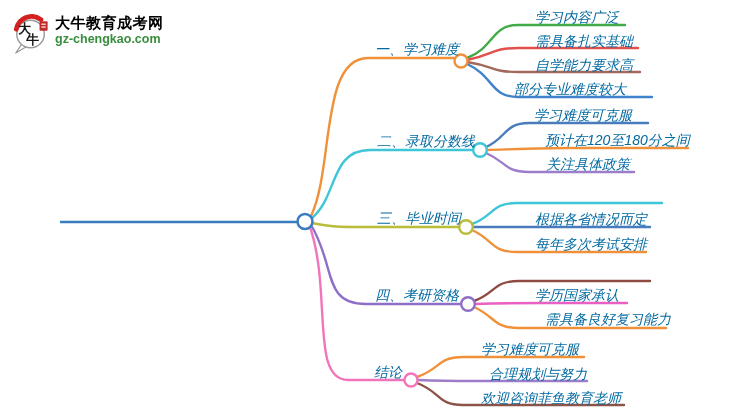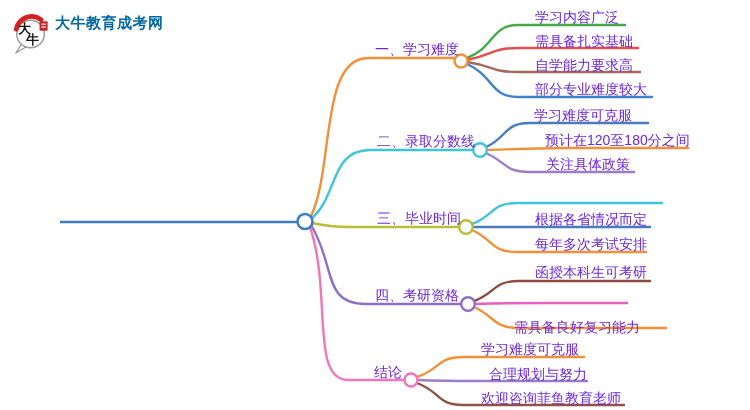--- a/index.html
+++ b/index.html
@@ -2,26 +2,26 @@
 <html><head>
 <meta charset="utf-8">
 <style>
   html,body{margin:0;padding:0;background:#fff;}
   #stage{
     position:relative;width:750px;height:410px;background:#ffffff;overflow:hidden;
     font-family:"Liberation Sans","DejaVu Sans",sans-serif;
   }
   #wires{position:absolute;left:0;top:0;width:750px;height:410px;}
   .t{
-    position:absolute;white-space:nowrap;color:#6d28d9;font-size:14px;line-height:16px;
+    position:absolute;white-space:nowrap;color:#0369a1;font-size:14px;line-height:16px;font-style:italic;
   }
   .t.central{font-size:14.5px;}
   .brand{position:absolute;left:12px;top:14px;display:flex;align-items:flex-start;}
   .brand-txt{margin-left:5px;}
-  .brand-name{color:#0369a1;font-weight:bold;font-size:15px;line-height:17px;letter-spacing:.5px;}
+  .brand-name{color:#000000;font-weight:bold;font-size:15px;line-height:17px;letter-spacing:.5px;}
   .brand-url{color:#388e3c;font-weight:bold;font-size:12.5px;line-height:14px;margin-top:1px;}
 </style>
 </head>
 <body>
 
 <div id="stage">
 
   <svg id="wires" viewBox="0 0 750 410">
 
     <path d="M 60 222 L 297 222" fill="none" stroke-width="2.6" stroke="#3a7cc0"></path>
@@ -67,41 +67,42 @@
       <circle cx="19.5" cy="21" r="14.5" fill="#ffffff" stroke="#9a9a9a" stroke-width="1.5"></circle>
       <path d="M 4.5 16 A 16.5 16.5 0 0 1 30.5 5.8" fill="none" stroke-width="5" stroke-linecap="round" stroke="#d42020"></path>
       <rect x="29" y="7.5" width="8.5" height="10" rx="1" fill="#c22a2a"></rect>
       <rect x="31" y="10" width="4.5" height="1.4" fill="#ffffff" opacity=".85"></rect>
       <rect x="31" y="13" width="4.5" height="1.4" fill="#ffffff" opacity=".85"></rect>
       <text x="6.5" y="20" font-size="13.5" font-weight="bold" fill="#171717" font-family="&quot;DejaVu Sans&quot;,sans-serif">大</text>
       <text x="15" y="31.5" font-size="13.5" font-weight="bold" fill="#171717" font-family="&quot;DejaVu Sans&quot;,sans-serif">牛</text>
     </svg>
     <div class="brand-txt">
       <div class="brand-name">大牛教育成考网</div>
+      <div class="brand-url">gz-chengkao.com</div>
     </div>
   </div>
 
 
   <div class="t" style="left:375px;top:41px;">一、学习难度</div>
   <div class="t" style="left:535px;top:9px;">学习内容广泛</div>
   <div class="t" style="left:535px;top:33px;">需具备扎实基础</div>
   <div class="t" style="left:535px;top:57px;">自学能力要求高</div>
-  <div class="t" style="left:535px;top:81px;">部分专业难度较大</div>
+  <div class="t" style="left:514px;top:81px;">部分专业难度较大</div>
 
   <div class="t" style="left:377px;top:133px;">二、录取分数线</div>
   <div class="t" style="left:534px;top:107px;">学习难度可克服</div>
   <div class="t" style="left:545px;top:132px;">预计在120至180分之间</div>
   <div class="t" style="left:546px;top:156px;">关注具体政策</div>
 
   <div class="t" style="left:377px;top:210px;">三、毕业时间</div>
   <div class="t" style="left:535px;top:211px;">根据各省情况而定</div>
   <div class="t" style="left:535px;top:236px;">每年多次考试安排</div>
 
   <div class="t" style="left:375px;top:287px;">四、考研资格</div>
-  <div class="t" style="left:535px;top:264px;">函授本科生可考研</div>
-  <div class="t" style="left:514px;top:311px;margin-top:8px;">需具备良好复习能力</div>
+  <div class="t" style="left:535px;top:287px;">学历国家承认</div>
+  <div class="t" style="left:545px;top:311px;">需具备良好复习能力</div>
 
   <div class="t" style="left:374px;top:364px;">结论</div>
   <div class="t" style="left:481px;top:341px;">学习难度可克服</div>
   <div class="t" style="left:481px;top:366px;margin-left:8px;">合理规划与努力</div>
   <div class="t" style="left:481px;top:390px;">欢迎咨询菲鱼教育老师</div>
 
 </div>
 
 </body></html>

